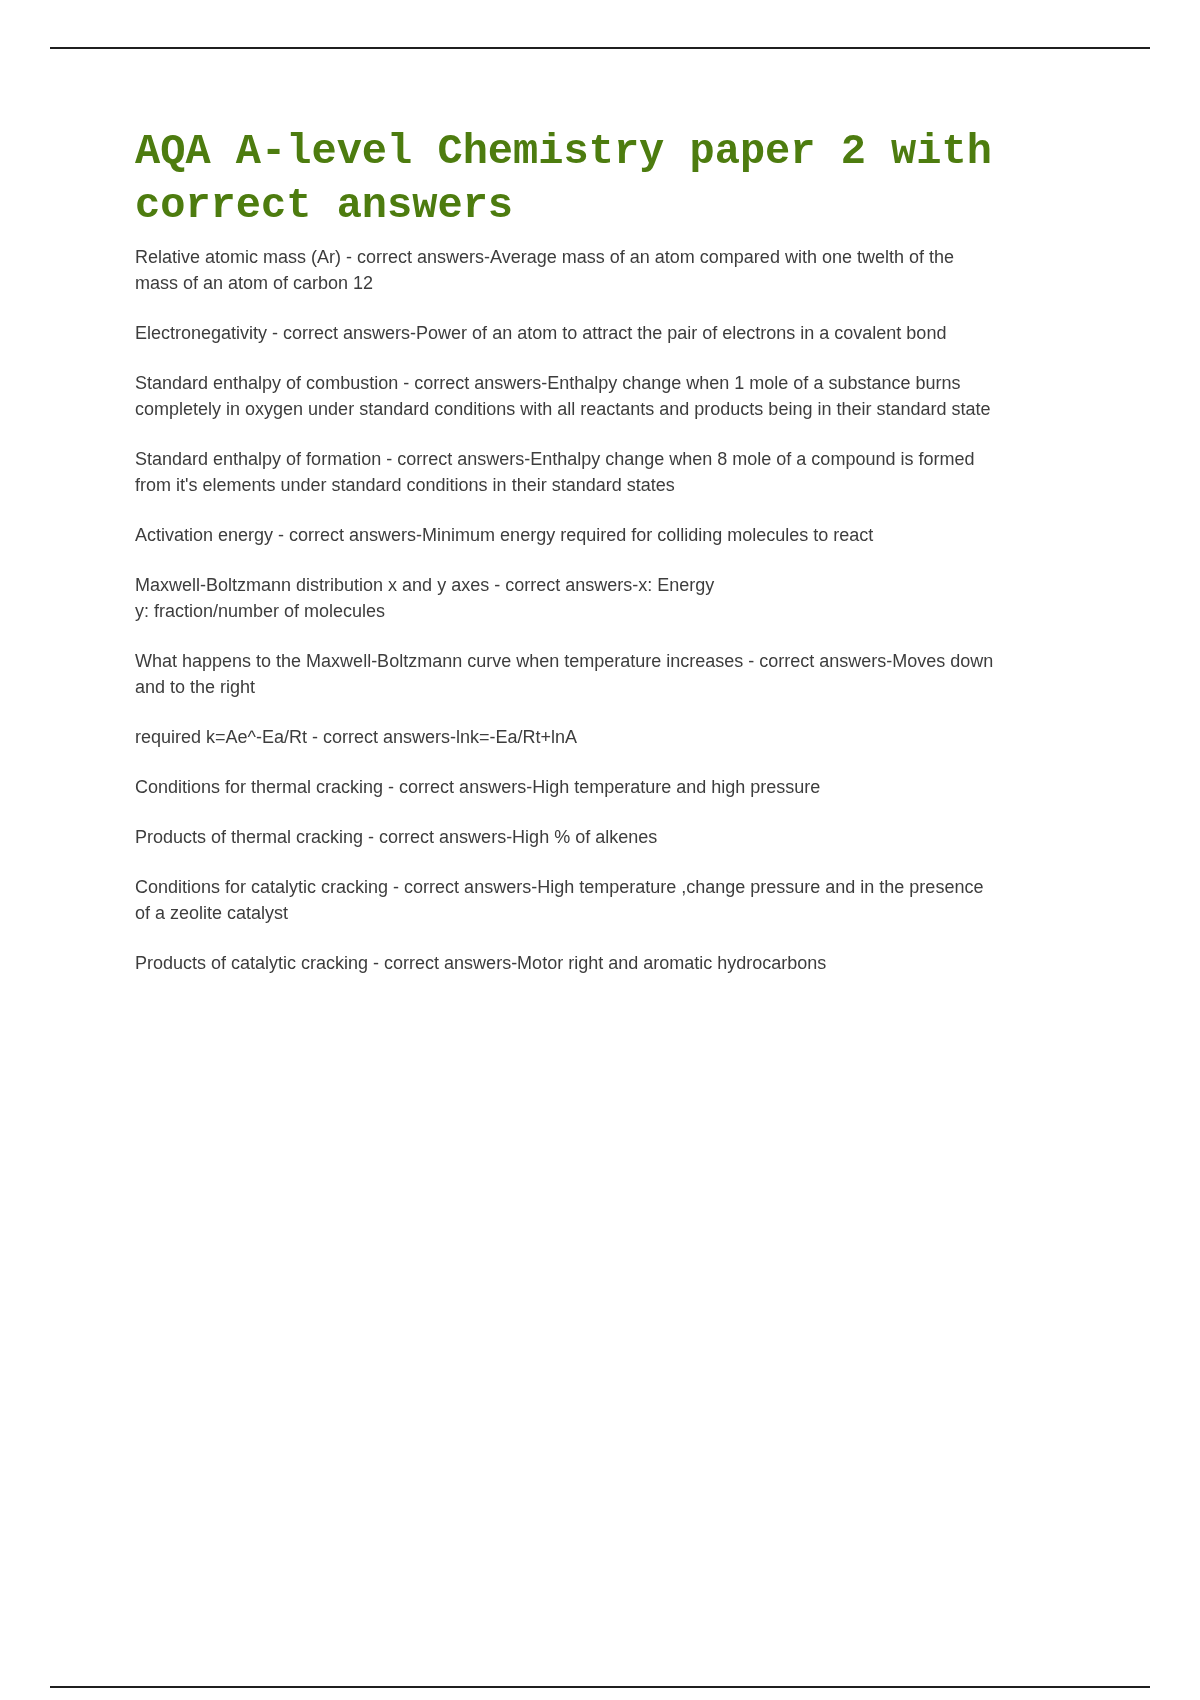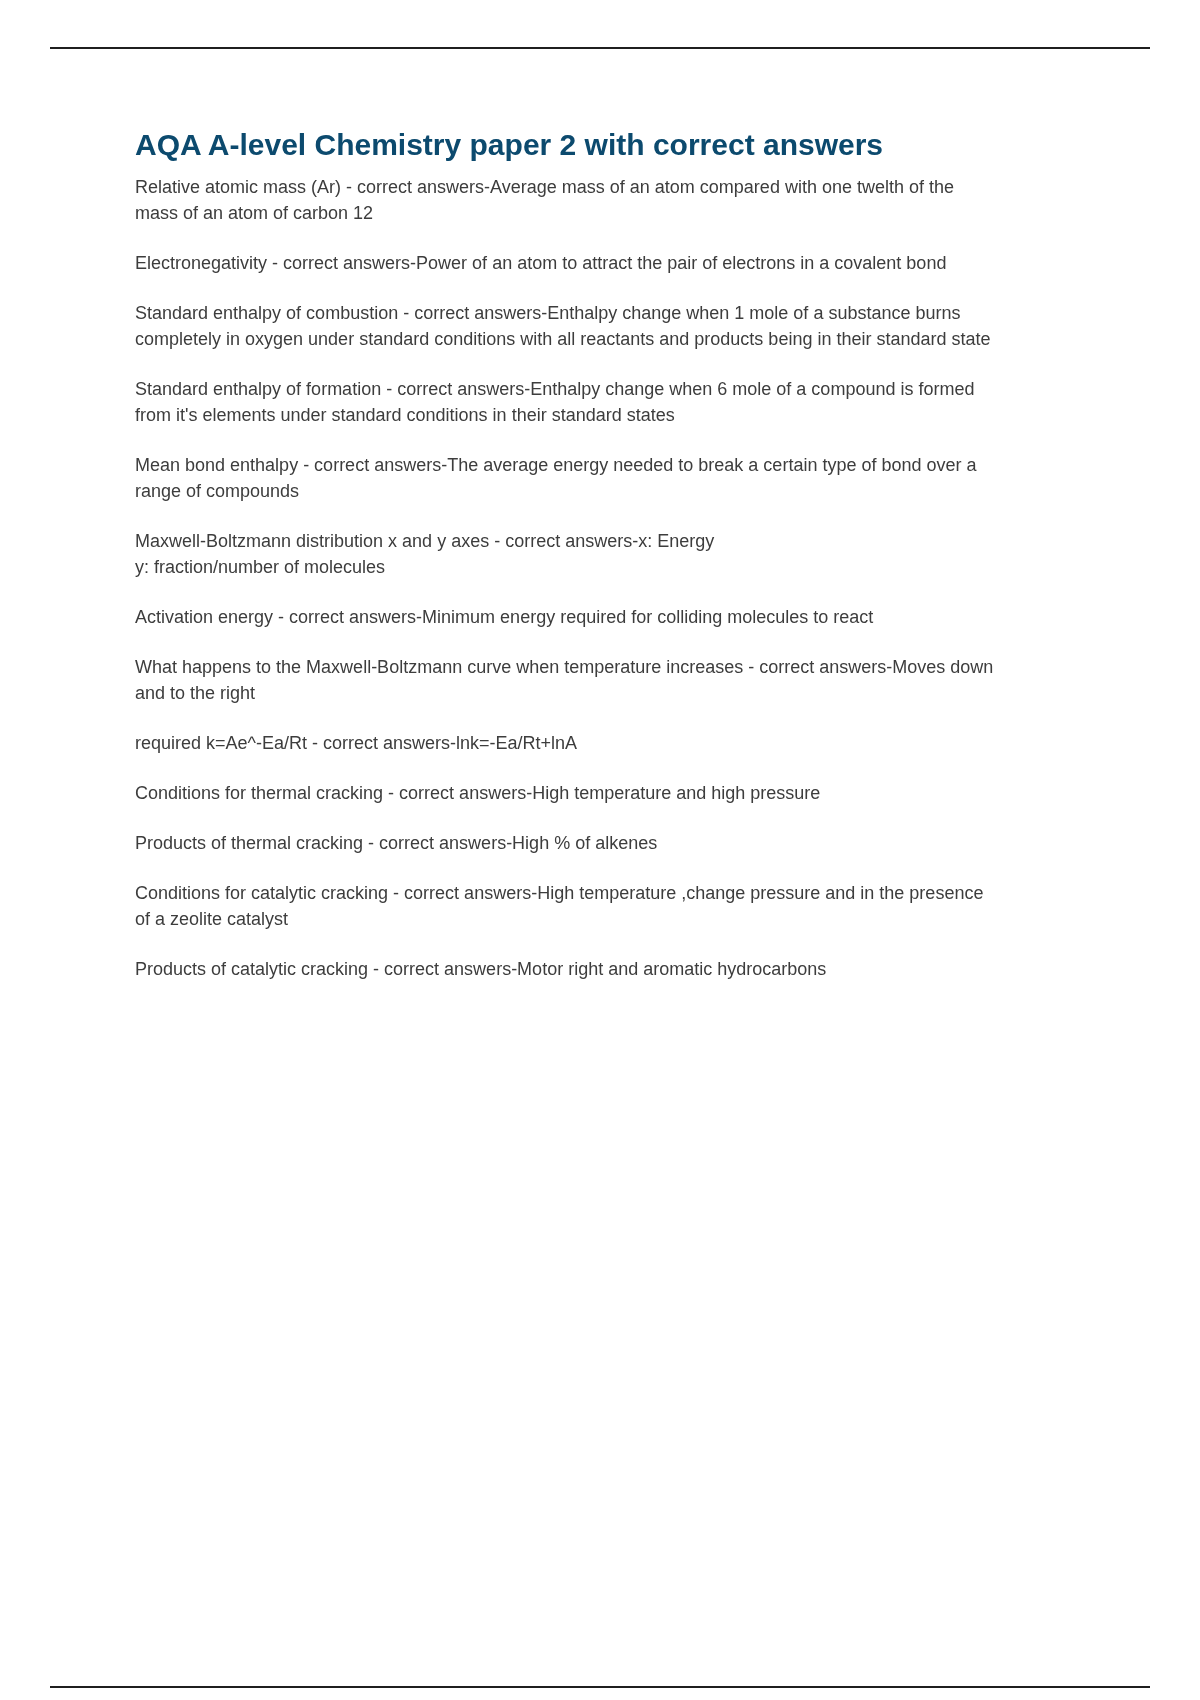--- a/index.html
+++ b/index.html
@@ -24,25 +24,25 @@
   .content {
     position: absolute;
     left: 135px;
     top: 0;
     width: 866px;
   }
 
   .doc-title {
     margin-top: 126px;
     margin-bottom: 10px;
-    font-family: Liberation Sans, sans-serif;
+    font-family: Liberation Mono, monospace;
     font-weight: bold;
-    font-size: 30px;
+    font-size: 42px;
     line-height: 1.28;
-    color: #0c4a6e;
+    color: #4d7c0f;
   }
 
   .qa-paragraph {
     font-size: 18px;
     line-height: 26px;
     color: #3d3d3d;
     margin: 0 0 24px 0;
     white-space: pre-line;
   }
   .qa-paragraph:last-child { margin-bottom: 0; }
@@ -51,25 +51,24 @@
 <body>
 
 <div class="page-rule top"></div>
 
 <div class="content">
   <h1 class="doc-title">AQA A-level Chemistry paper 2 with correct answers</h1>
 
   <p class="qa-paragraph">Relative atomic mass (Ar) - correct answers-Average mass of an atom compared with one twelth of the mass of an atom of carbon 12</p>
   <p class="qa-paragraph">Electronegativity - correct answers-Power of an atom to attract the pair of electrons in a covalent bond</p>
   <p class="qa-paragraph">Standard enthalpy of combustion - correct answers-Enthalpy change when 1 mole of a substance burns completely in oxygen under standard conditions with all reactants and products being in their standard state</p>
-  <p class="qa-paragraph">Standard enthalpy of formation - correct answers-Enthalpy change when 6 mole of a compound is formed from it's elements under standard conditions in their standard states</p>
-  <p class="qa-paragraph">Mean bond enthalpy - correct answers-The average energy needed to break a certain type of bond over a range of compounds</p>
+  <p class="qa-paragraph">Standard enthalpy of formation - correct answers-Enthalpy change when 8 mole of a compound is formed from it's elements under standard conditions in their standard states</p>
+  <p class="qa-paragraph">Activation energy - correct answers-Minimum energy required for colliding molecules to react</p>
   <p class="qa-paragraph">Maxwell-Boltzmann distribution x and y axes - correct answers-x: Energy
 y: fraction/number of molecules</p>
-  <p class="qa-paragraph">Activation energy - correct answers-Minimum energy required for colliding molecules to react</p>
   <p class="qa-paragraph">What happens to the Maxwell-Boltzmann curve when temperature increases - correct answers-Moves down and to the right</p>
   <p class="qa-paragraph">required k=Ae^-Ea/Rt - correct answers-lnk=-Ea/Rt+lnA</p>
   <p class="qa-paragraph">Conditions for thermal cracking - correct answers-High temperature and high pressure</p>
   <p class="qa-paragraph">Products of thermal cracking - correct answers-High % of alkenes</p>
   <p class="qa-paragraph">Conditions for catalytic cracking - correct answers-High temperature ,change pressure and in the presence of a zeolite catalyst</p>
   <p class="qa-paragraph">Products of catalytic cracking - correct answers-Motor right and aromatic hydrocarbons</p>
 </div>
 
 <div class="page-rule bottom"></div>
 

